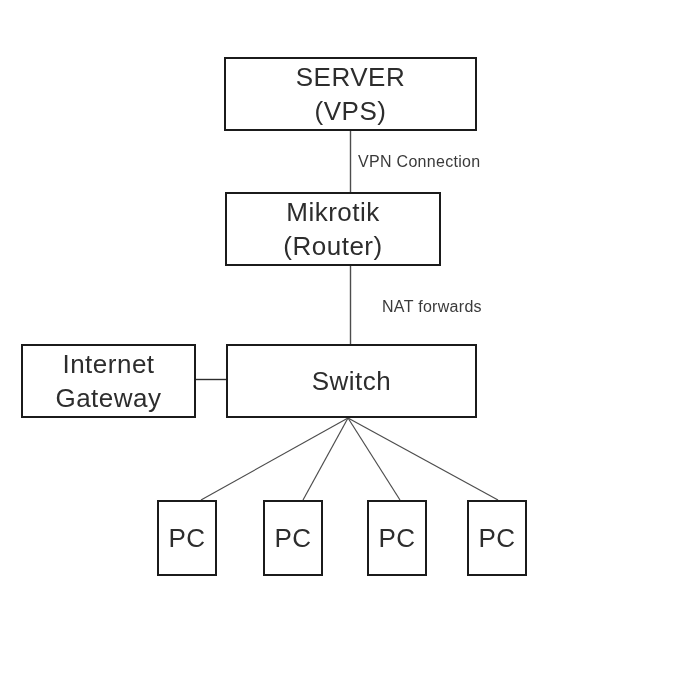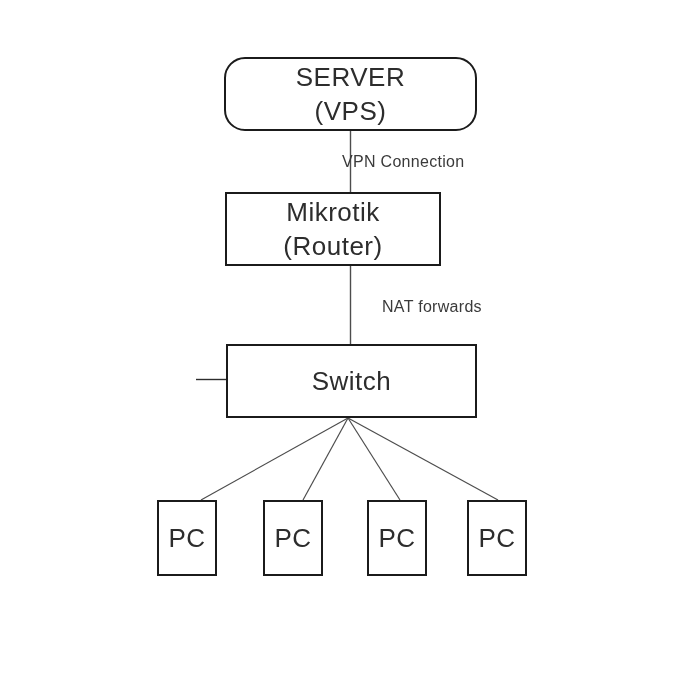--- a/index.html
+++ b/index.html
@@ -34,39 +34,39 @@
     text-align: center;
     color: #2d2d2d;
     letter-spacing: 0.5px;
   }
   .node .line {
     font-size: 26px;
     line-height: 34px;
     font-weight: 500;
     white-space: nowrap;
   }
-  #node-server  { left: 224px; top: 57px;  width: 253px; height: 74px; border-radius: 21px; }
+  #node-server  { left: 224px; top: 57px;  width: 253px; height: 74px; }
   #node-router  { left: 225px; top: 192px; width: 216px; height: 74px; }
   #node-gateway { left: 21px;  top: 344px; width: 175px; height: 74px; }
   #node-switch  { left: 226px; top: 344px; width: 251px; height: 74px; }
   .pc-node      { top: 500px; width: 60px; height: 76px; }
   #node-pc1 { left: 157px; }
   #node-pc2 { left: 263px; }
   #node-pc3 { left: 367px; }
   #node-pc4 { left: 467px; }
   .edge-label {
     position: absolute;
     font-size: 16px;
     line-height: 20px;
     color: #3a3a3a;
     letter-spacing: 0.3px;
     white-space: nowrap;
     font-weight: 400;
   }
-  #label-vpn { left: 342px; top: 152px; }
+  #label-vpn { left: 358px; top: 152px; }
   #label-nat { left: 358px; top: 297px; margin-left: 24px; }
 </style>
 </head>
 <body>
 
 <div id="canvas">
 
   <svg id="wires" viewBox="0 0 700 700" xmlns="http://www.w3.org/2000/svg">
 
     <line x1="350.5" y1="131" x2="350.5" y2="192" stroke="#4d4d4d" stroke-width="1.4"></line>
@@ -88,20 +88,24 @@
 
   <div class="edge-label" id="label-vpn">VPN Connection</div>
 
   <div class="node" id="node-router">
     <span class="line">Mikrotik</span>
     <span class="line">(Router)</span>
   </div>
 
   <div class="edge-label" id="label-nat">NAT forwards</div>
 
+  <div class="node" id="node-gateway">
+    <span class="line">Internet</span>
+    <span class="line">Gateway</span>
+  </div>
 
   <div class="node" id="node-switch">
     <span class="line">Switch</span>
   </div>
 
   <div class="node pc-node" id="node-pc1">
     <span class="line">PC</span>
   </div>
   <div class="node pc-node" id="node-pc2">
     <span class="line">PC</span>

